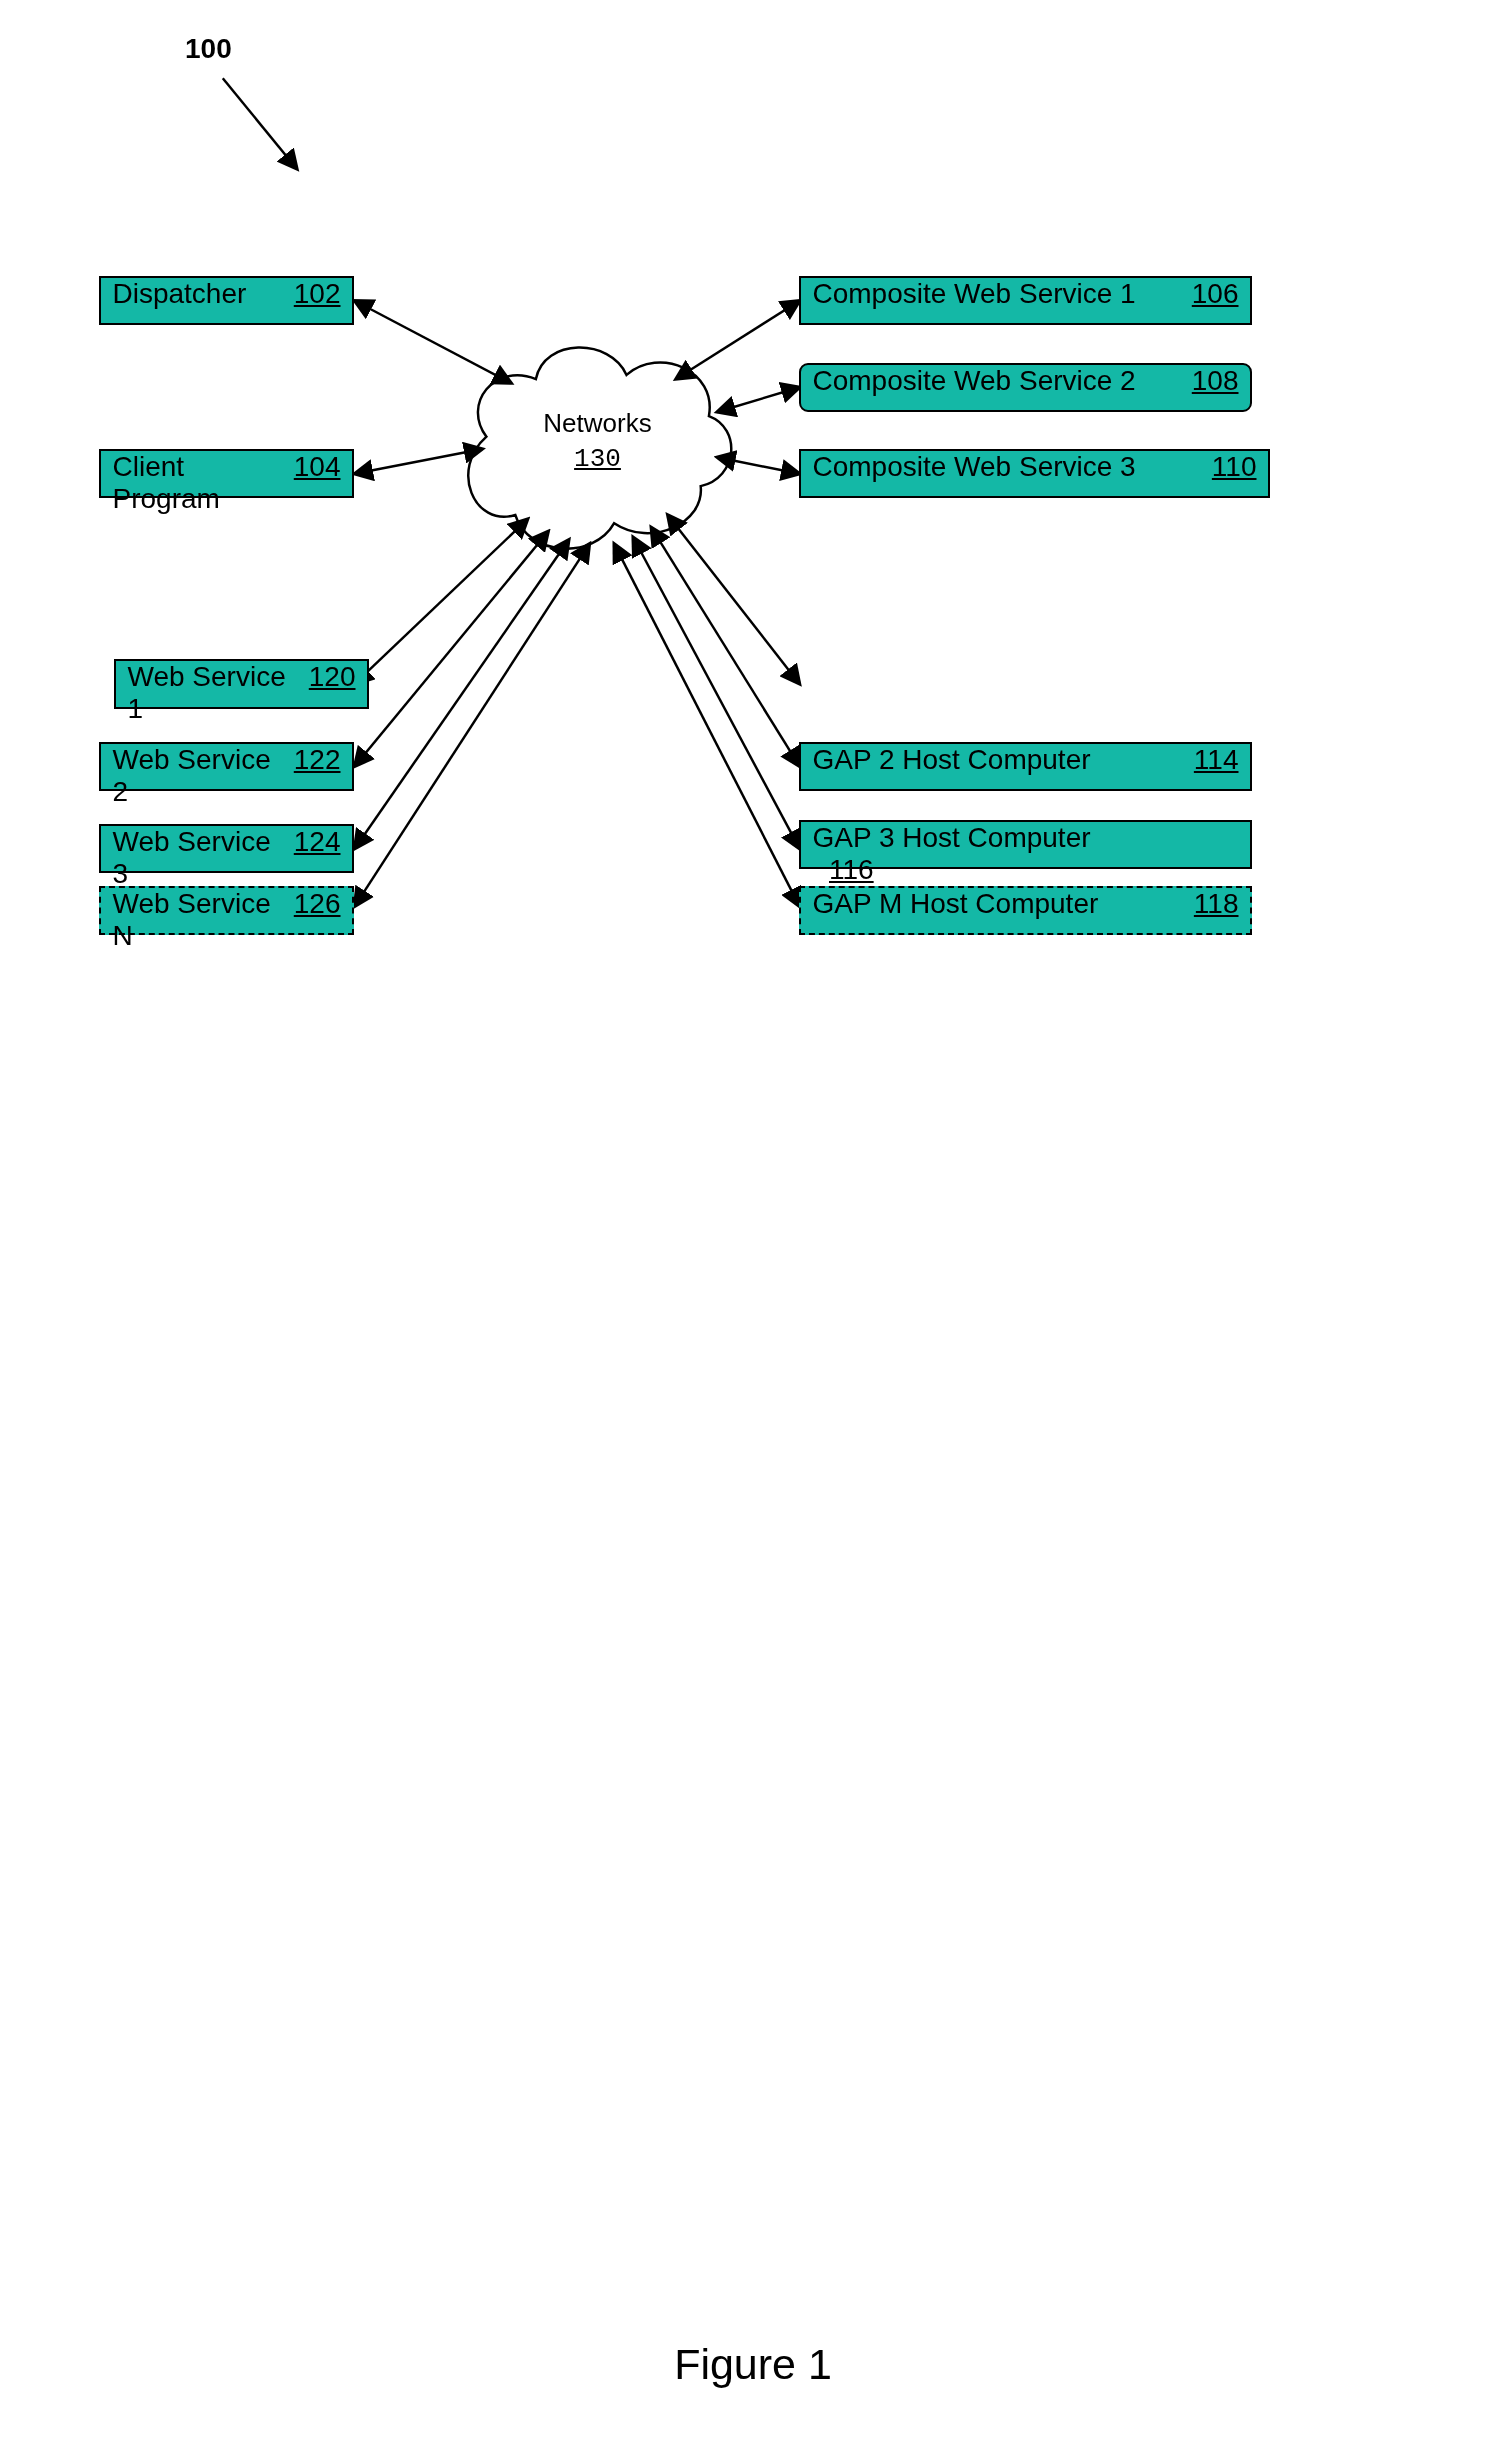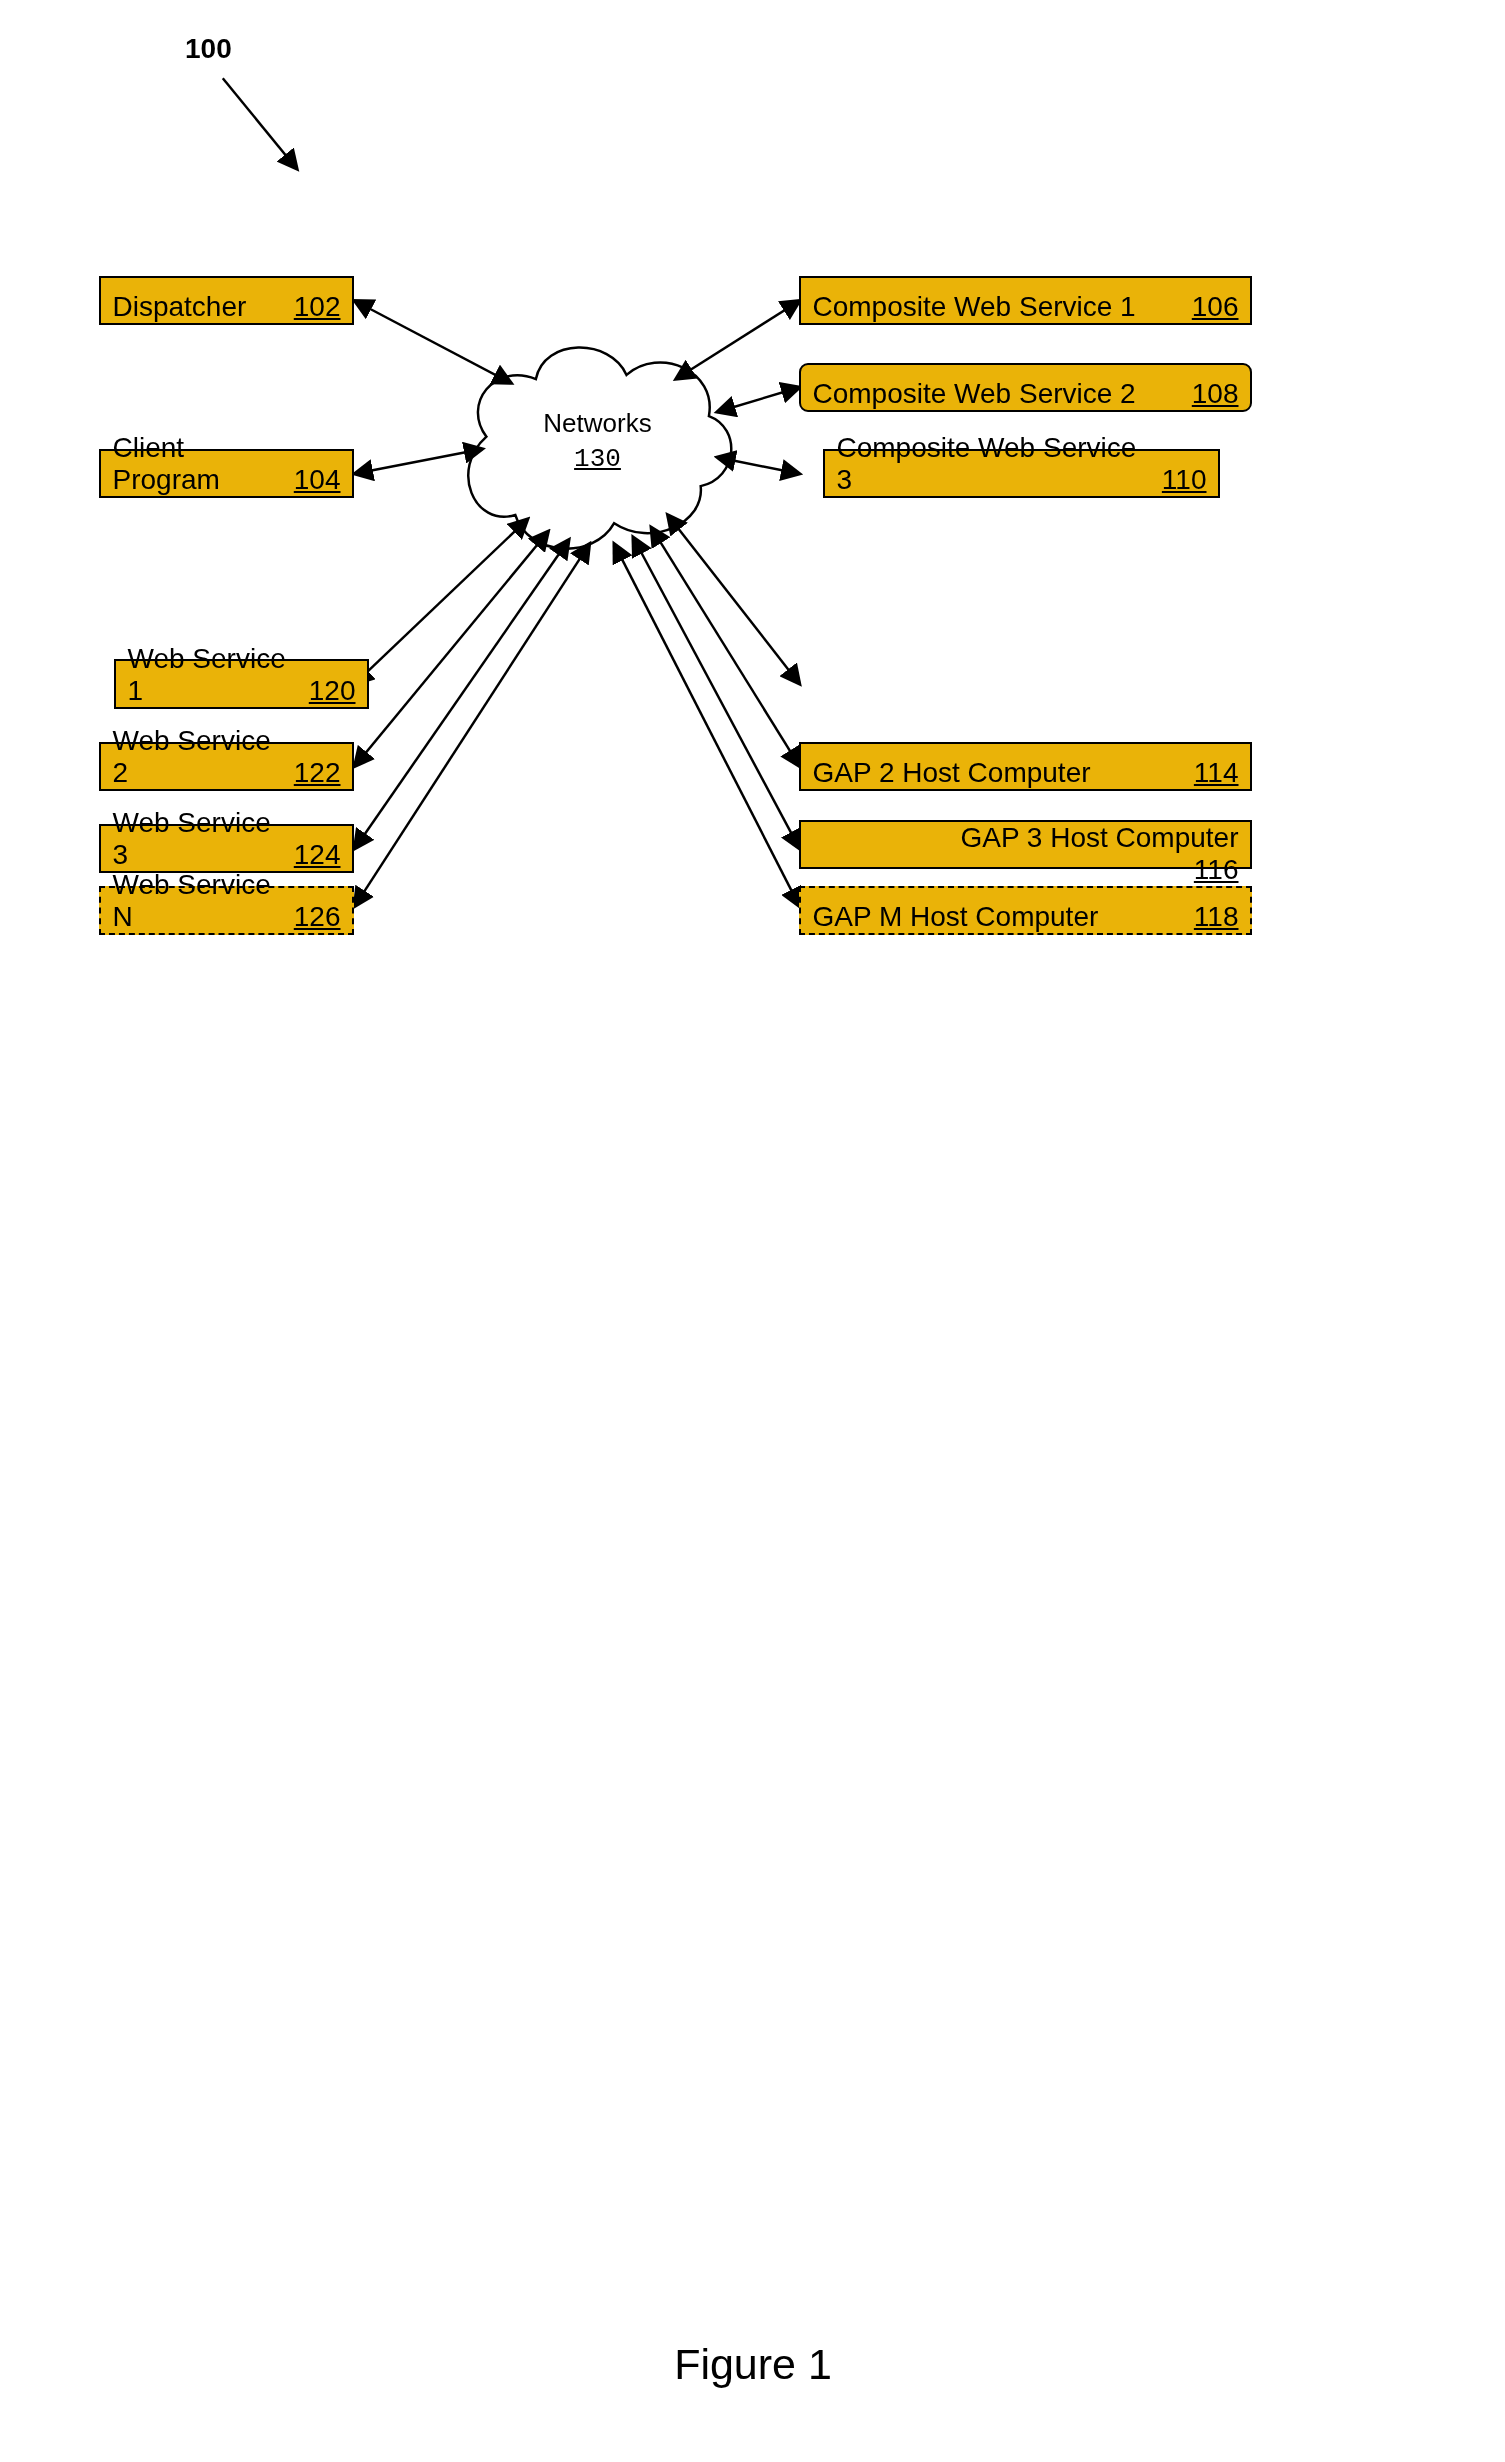--- a/index.html
+++ b/index.html
@@ -16,23 +16,23 @@
   }
   .fig-label {
     position: absolute;
     font-weight: bold;
     font-size: 28px;
   }
   .box {
     position: absolute;
     border: 2.5px solid #000;
     box-sizing: border-box;
-    background: #eab308;
+    background: #14b8a6;
     display: flex;
-    align-items: flex-end;
+    align-items: flex-start;
     padding: 0 11.5px;
     font-size: 28px;
   }
   .box .name {
     flex: 1;
   }
   .box .ref {
     text-decoration: underline;
     font-weight: normal;
     margin-left: 16.5px;
@@ -132,21 +132,21 @@
   </div>
 
   <div class="box" style="left:799px; top:276px; width:453px; height:49px;">
     <span class="name">Composite Web Service 1</span>
     <span class="ref">106</span>
   </div>
   <div class="box" style="left:799px; top:363px; width:453px; height:49px;border-radius:9px;">
     <span class="name">Composite Web Service 2</span>
     <span class="ref">108</span>
   </div>
-  <div class="box" style="left:799px; top:449px; width:397px; height:49px;margin-left:24px;">
+  <div class="box" style="left:799px; top:449px; width:471px; height:49px;">
     <span class="name">Composite Web Service 3</span>
     <span class="ref">110</span>
   </div>
 
   <div class="box" style="left:114px; top:659px; width:255px; height:50px;">
     <span class="name">Web Service 1</span>
     <span class="ref">120</span>
   </div>
   <div class="box" style="left:99px; top:742px; width:255px; height:49px;">
     <span class="name">Web Service 2</span>

